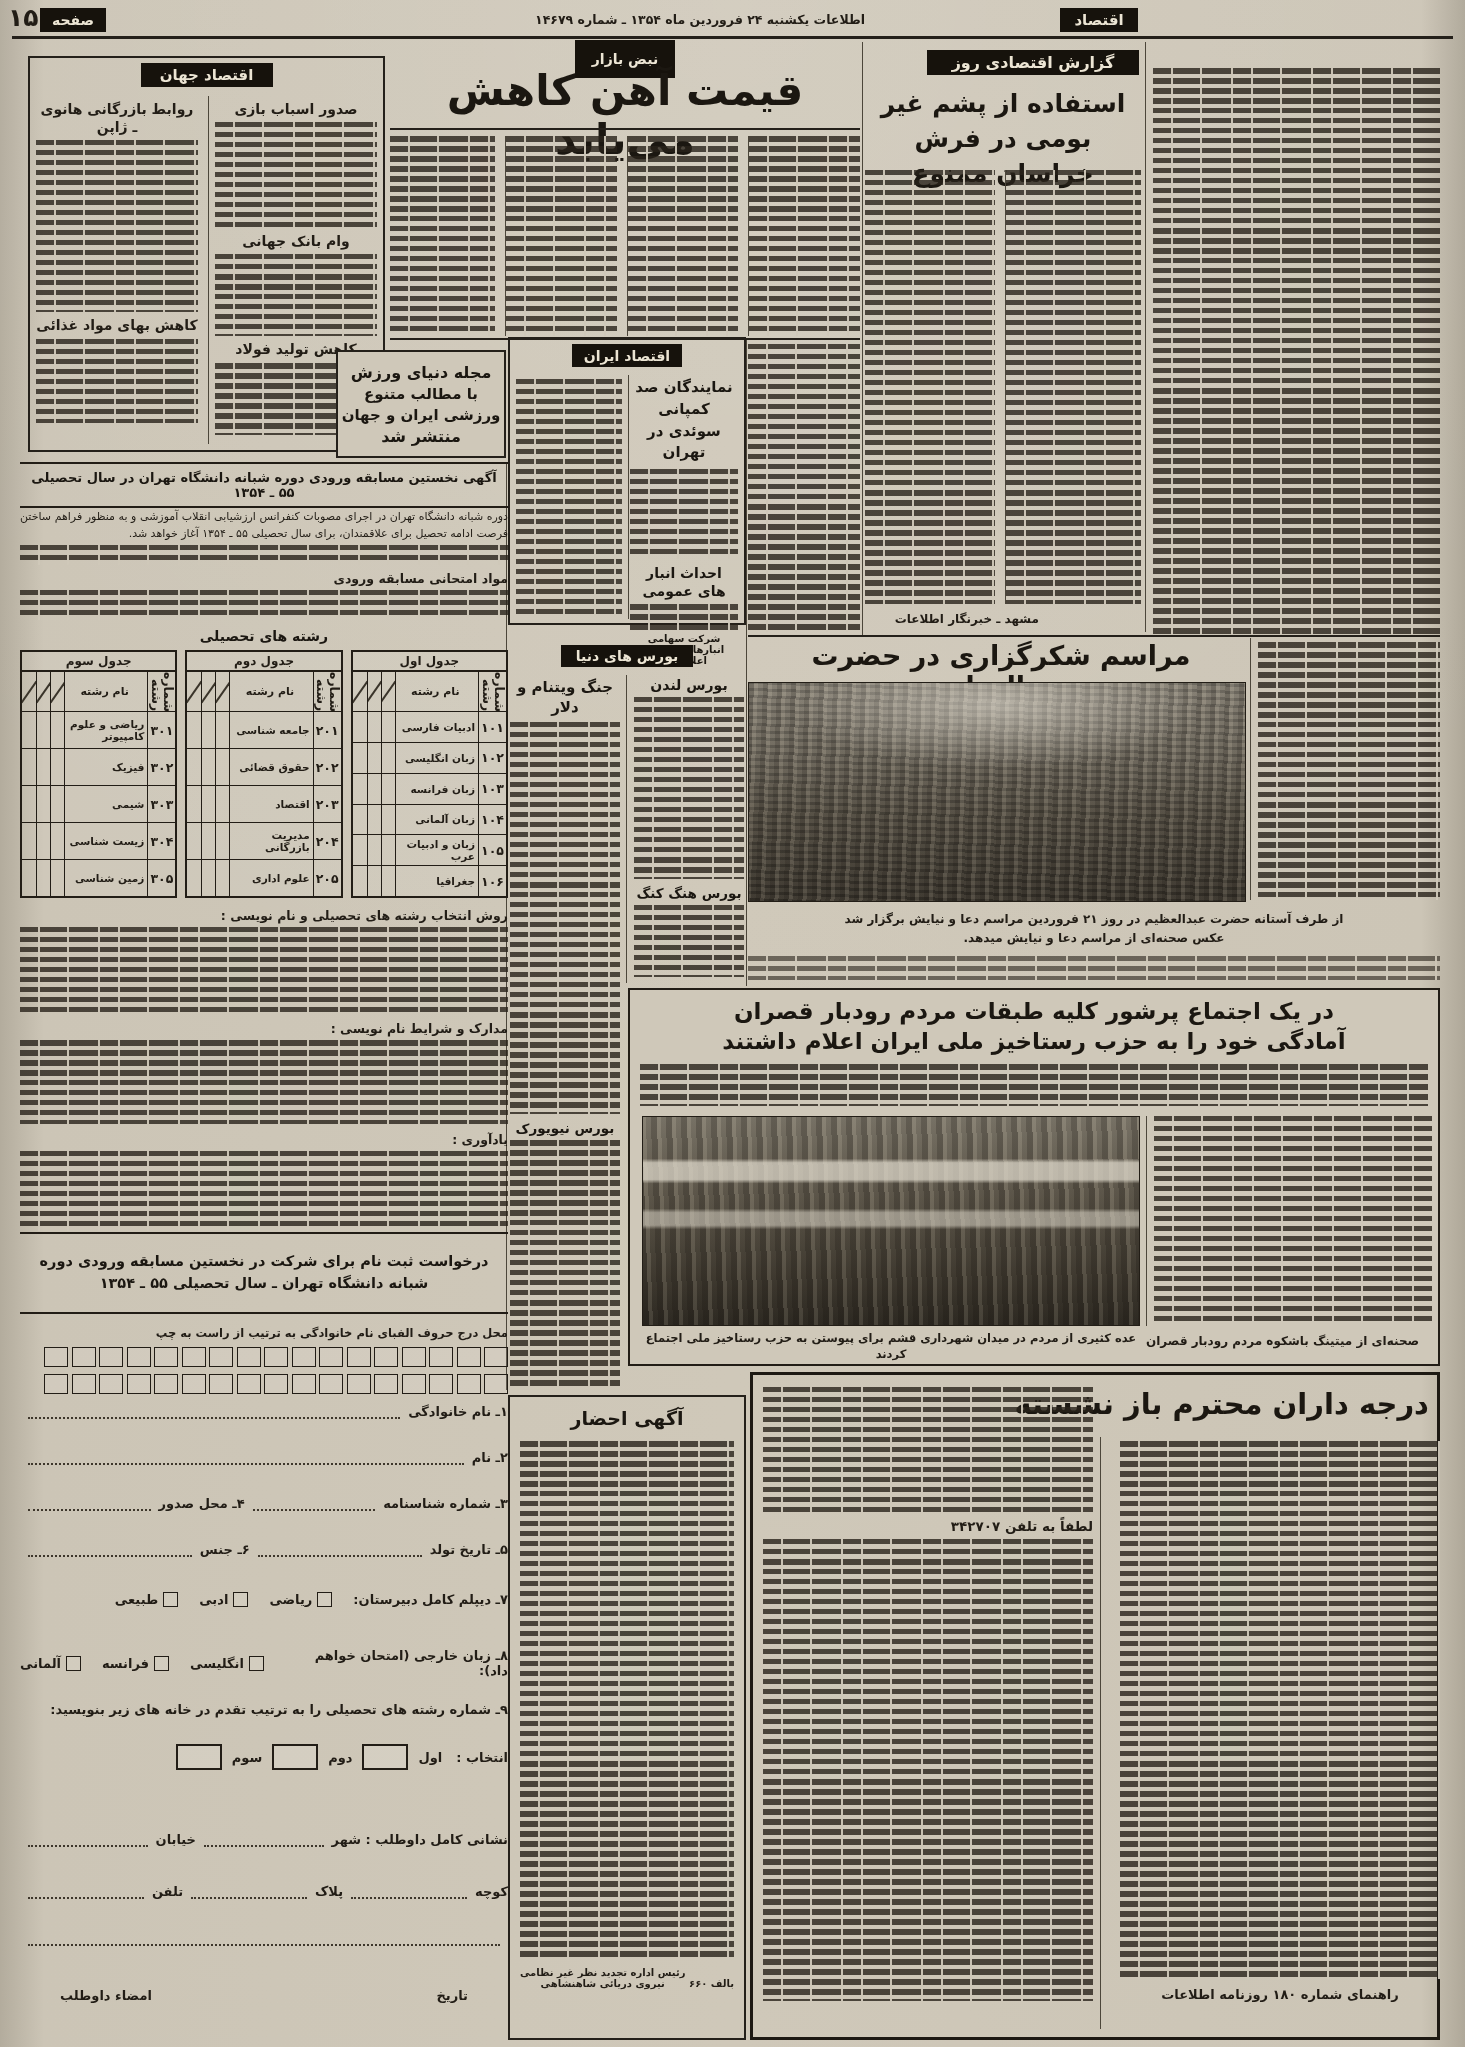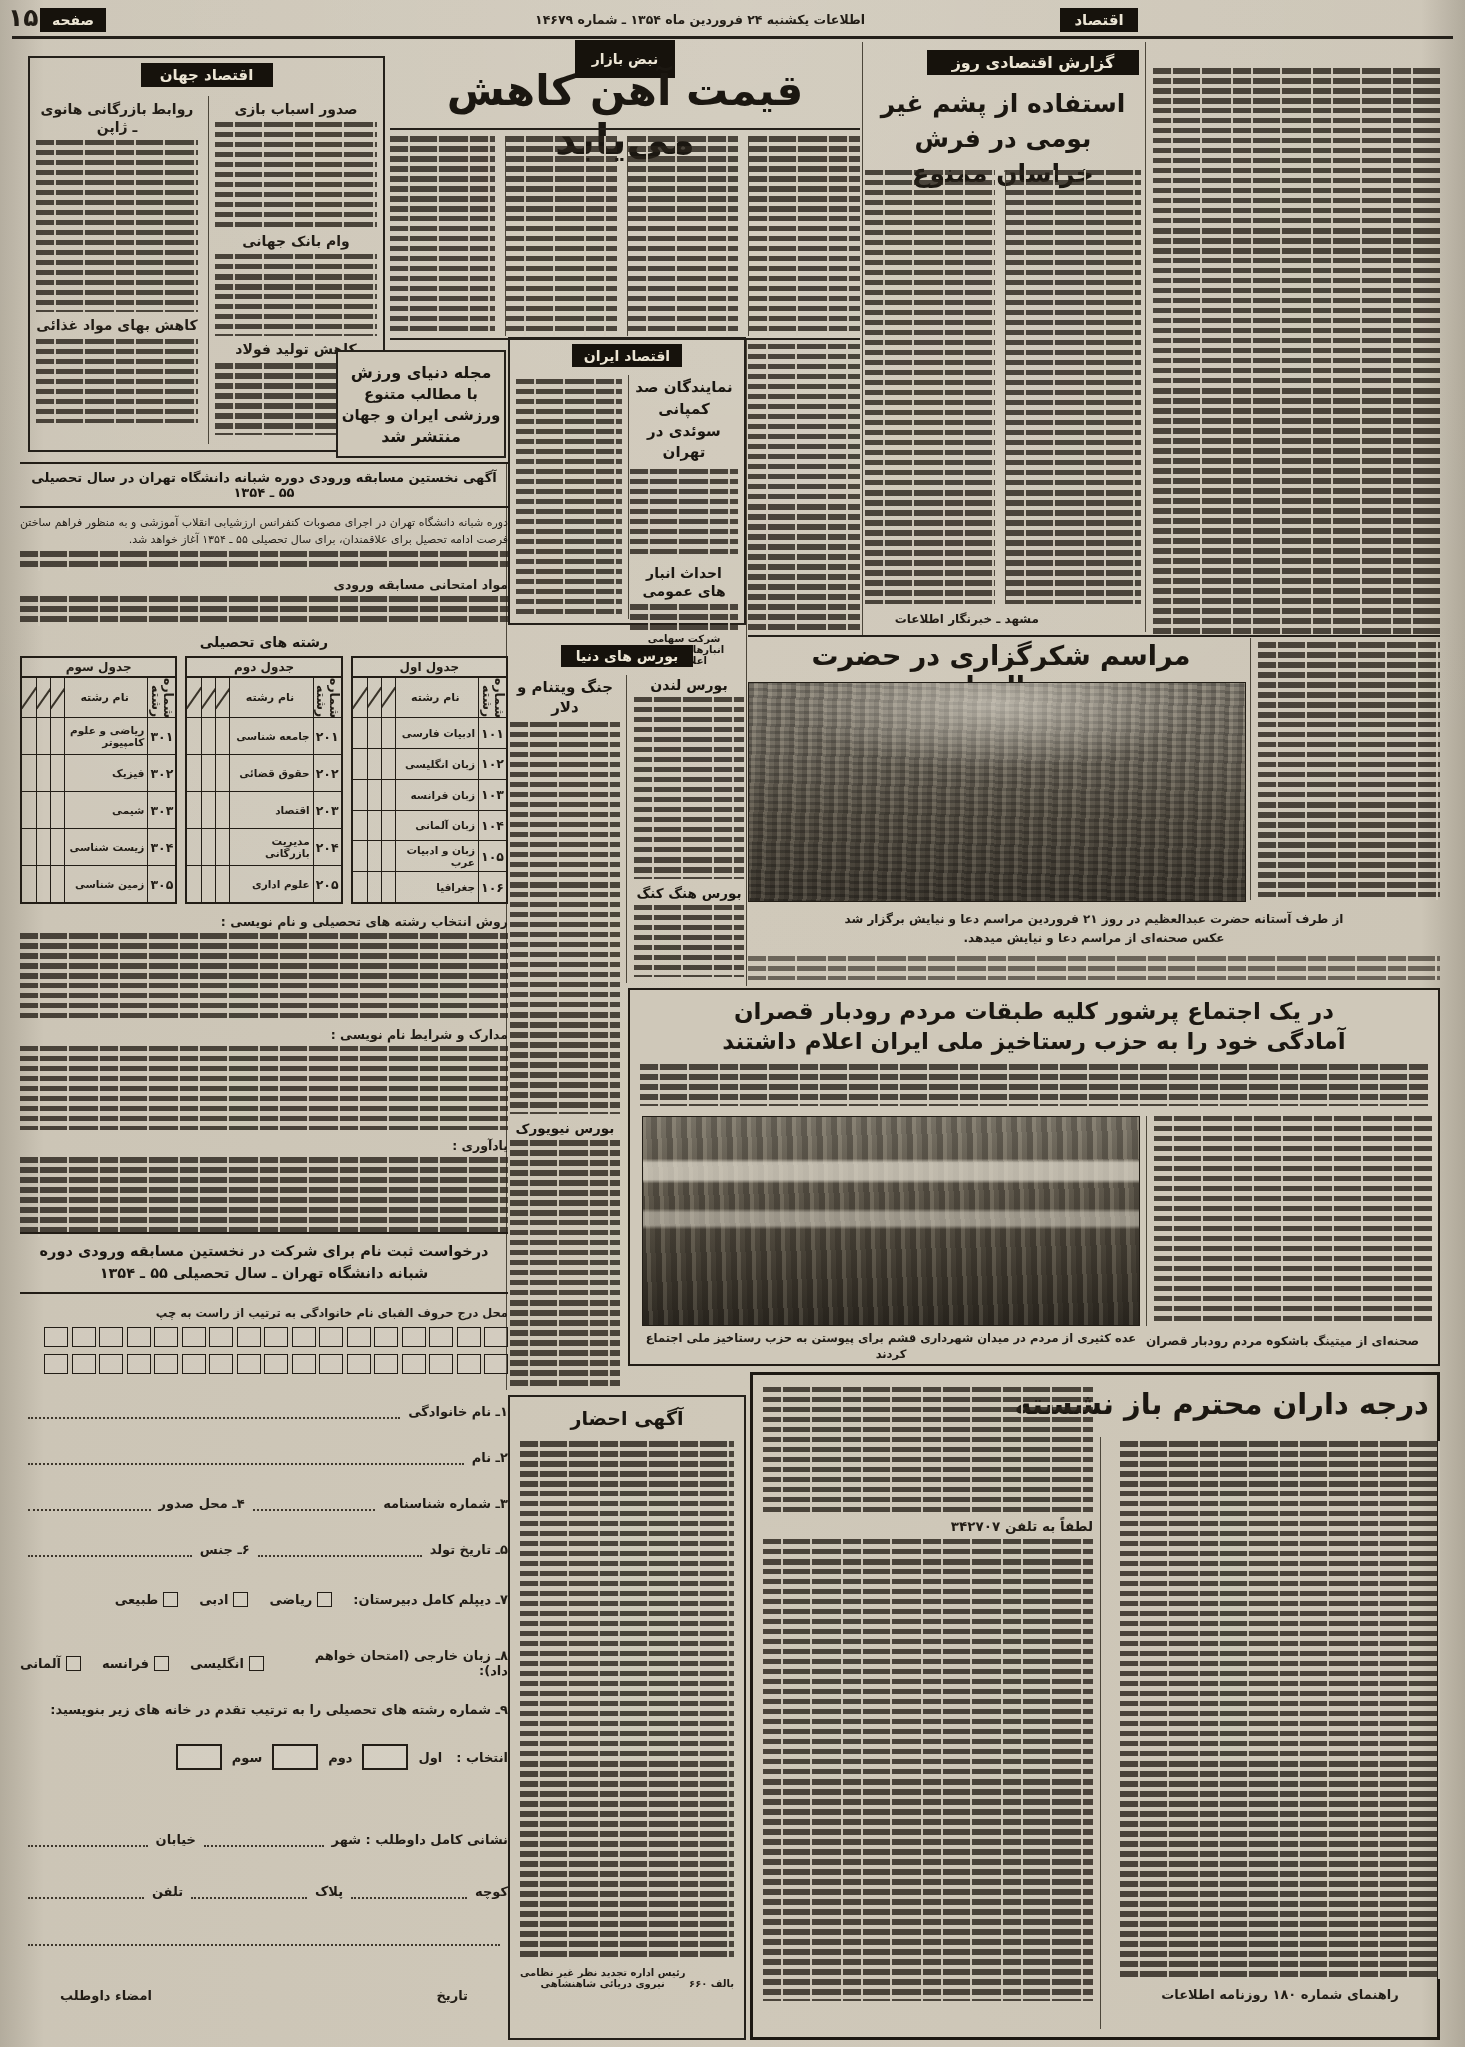--- a/index.html
+++ b/index.html
@@ -133,21 +133,21 @@
       <div class="head" style="font-size:14px;line-height:1.3;margin-top:5px">احداث انبار های عمومی</div>
       <div class="sim" style="height:26px;margin-top:4px"></div>
       <div class="head" style="font-size:10px;margin-top:3px">شرکت سهامی انبارهای عمومی اعلام کرد</div>
     </div>
     <div class="vrule" style="left:118px;top:36px;height:244px"></div>
     <div class="abs sim" style="left:6px;top:40px;width:106px;height:238px"></div>
   </section>
 
   <section class="abs" style="left:20px;top:462px;width:488px;height:768px">
     <div class="head" style="border-top:2.5px solid #221d16;border-bottom:2.5px solid #221d16;font-size:13px;padding:6px 2px">آگهی نخستین مسابقه ورودی دوره شبانه دانشگاه تهران در سال تحصیلی ۵۵ ـ ۱۳۵۴</div>
-    <p style="font-size:11px;line-height:1.55;text-align:justify;margin-top:6px">دوره شبانه دانشگاه تهران در اجرای مصوبات کنفرانس ارزشیابی انقلاب آموزشی و به منظور فراهم ساختن فرصت ادامه تحصیل برای علاقمندان، برای سال تحصیلی ۵۵ ـ ۱۳۵۴ آغاز خواهد شد.</p>
+    <p style="font-size:11px;line-height:1.55;text-align:justify;">دوره شبانه دانشگاه تهران در اجرای مصوبات کنفرانس ارزشیابی انقلاب آموزشی و به منظور فراهم ساختن فرصت ادامه تحصیل برای علاقمندان، برای سال تحصیلی ۵۵ ـ ۱۳۵۴ آغاز خواهد شد.</p>
     <div class="sim" style="height:20px;margin-top:3px"></div>
     <div style="font-size:12.5px;font-weight:bold;margin-top:6px">مواد امتحانی مسابقه ورودی</div>
     <div class="sim" style="height:30px;margin-top:4px"></div>
     <div class="head" style="font-size:14px;margin-top:8px">رشته های تحصیلی</div>
 
     <div style="display:flex;gap:8px;margin-top:6px;height:248px">
 
       <div class="ftable">
         <div class="cap">جدول اول</div>
         <div class="trow thead">
@@ -380,21 +380,21 @@
       <div class="sim" style="height:462px;margin-top:5px"></div>
     </div>
     <div class="vrule" style="left:347px;top:62px;height:592px"></div>
     <div class="abs" style="left:367px;top:66px;width:320px;height:586px">
       <div class="sim" style="height:538px"></div>
       <div style="font-size:13px;font-weight:bold;margin-top:8px;text-align:center">راهنمای شماره ۱۸۰ روزنامه اطلاعات</div>
     </div>
   </section>
 
   <section class="abs" style="left:20px;top:1232px;width:488px;height:808px">
-    <div class="head" style="border-top:2.5px solid #221d16;border-bottom:2.5px solid #221d16;padding:7px 4px;font-size:14.5px;line-height:1.5">درخواست ثبت نام برای شرکت در نخستین مسابقه ورودی دوره شبانه دانشگاه تهران ـ سال تحصیلی ۵۵ ـ ۱۳۵۴</div>
+    <div class="head" style="border-top:2.5px solid #221d16;border-bottom:2.5px solid #221d16;padding:17px 4px;font-size:14.5px;line-height:1.5">درخواست ثبت نام برای شرکت در نخستین مسابقه ورودی دوره شبانه دانشگاه تهران ـ سال تحصیلی ۵۵ ـ ۱۳۵۴</div>
     <div style="margin-top:12px;font-size:11.5px;font-weight:bold">محل درج حروف الفبای نام خانوادگی به ترتیب از راست به چپ</div>
     <div class="lrow" style="margin-top:7px">
       <div class="lbox"></div>
         <div class="lbox"></div>
         <div class="lbox"></div>
         <div class="lbox"></div>
         <div class="lbox"></div>
         <div class="lbox"></div>
         <div class="lbox"></div>
         <div class="lbox"></div>

